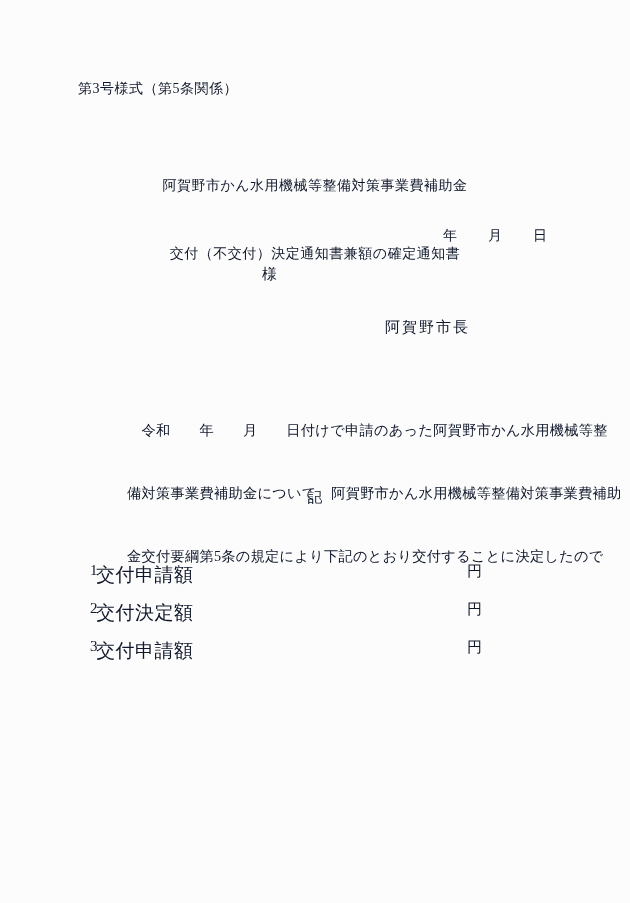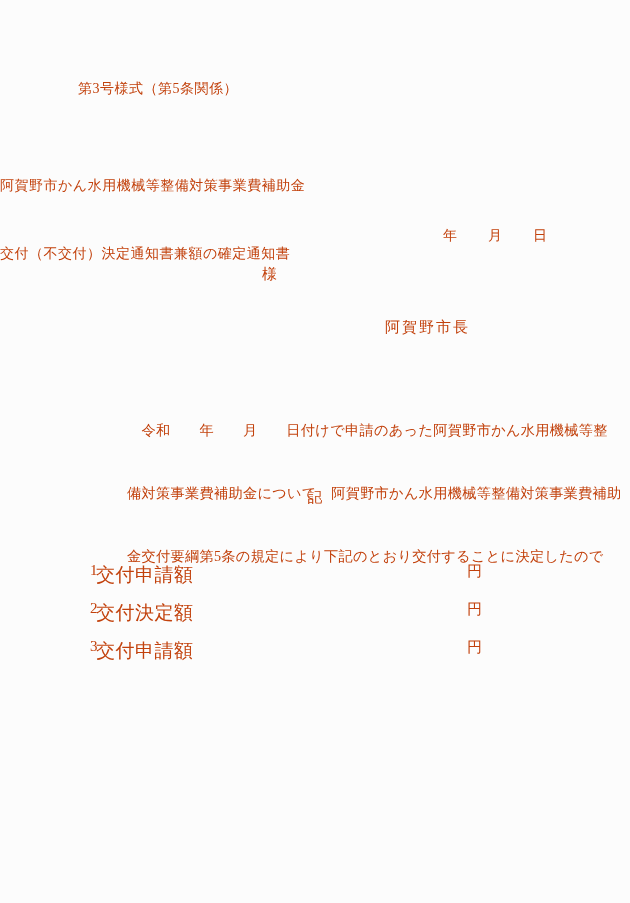--- a/index.html
+++ b/index.html
@@ -6,37 +6,38 @@
     margin: 0;
     padding: 0;
     background: #e8e8e8;
   }
   .page {
     position: relative;
     width: 630px;
     height: 903px;
     margin: 0 auto;
     background: #fcfcfc;
-    color: #c2410c;
+    color: #0f172a;
     font-family: "Liberation Serif", "DejaVu Serif", serif;
     font-size: 14px;
     overflow: hidden;
   }
   .abs { position: absolute; white-space: pre; }
 
   .form-number {
     left: 78px;
     top: 80px;
     font-size: 14px;
     letter-spacing: 0.5px;
   }
   .doc-title {
     left: 0;
     right: 0;
     top: 130px;
+    text-align: center;
     font-size: 14px;
     line-height: 22.5px;
     letter-spacing: 0.5px;
   }
   .date-line {
     left: 443px;
     top: 227px;
     font-size: 14px;
     letter-spacing: 1px;
     font-family: Liberation Mono, monospace;

